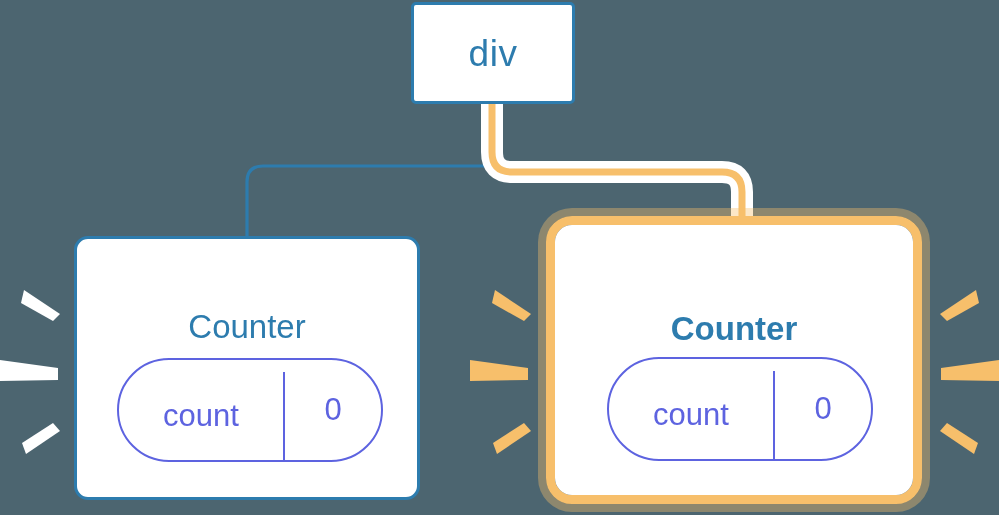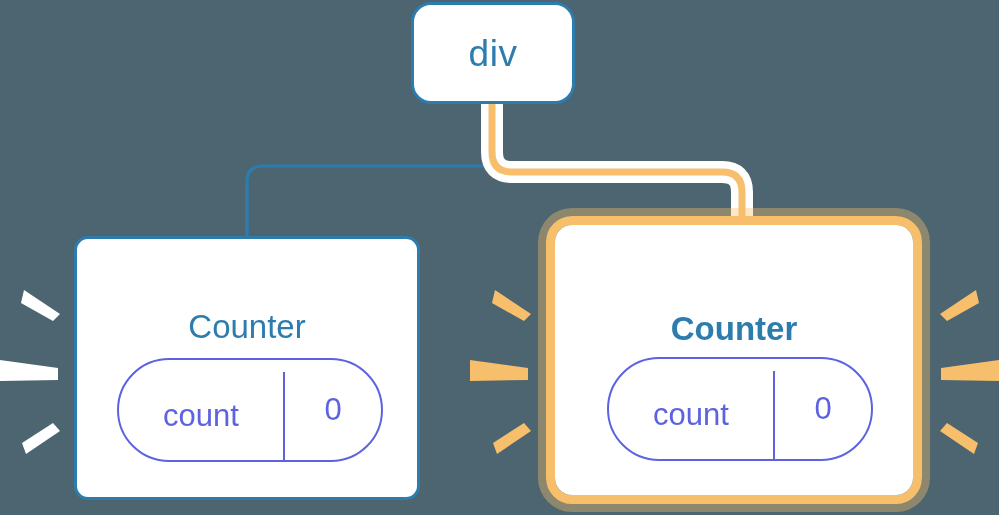--- a/index.html
+++ b/index.html
@@ -30,21 +30,21 @@
     position: absolute;
     background: #ffffff;
     box-sizing: border-box;
   }
   #div-node {
     left: 411px;
     top: 2px;
     width: 164px;
     height: 102px;
     border: 3px solid #2d7cae;
-    border-radius: 20px;
+    border-radius: 5px;
     display: flex;
     align-items: center;
     justify-content: center;
     z-index: 5;
     text-align: right;
   }
   #div-label {
     color: #2d7cae;
     font-size: 37px;
     letter-spacing: 0.5px;

